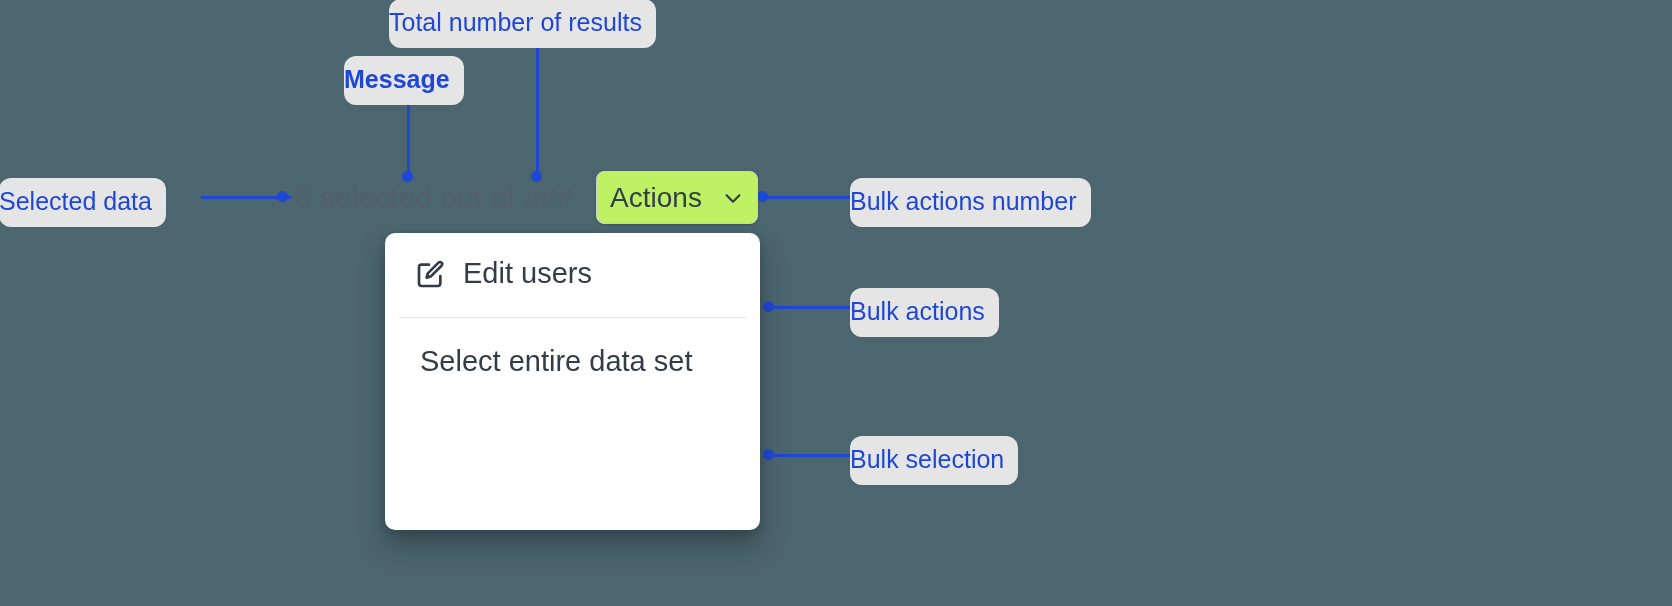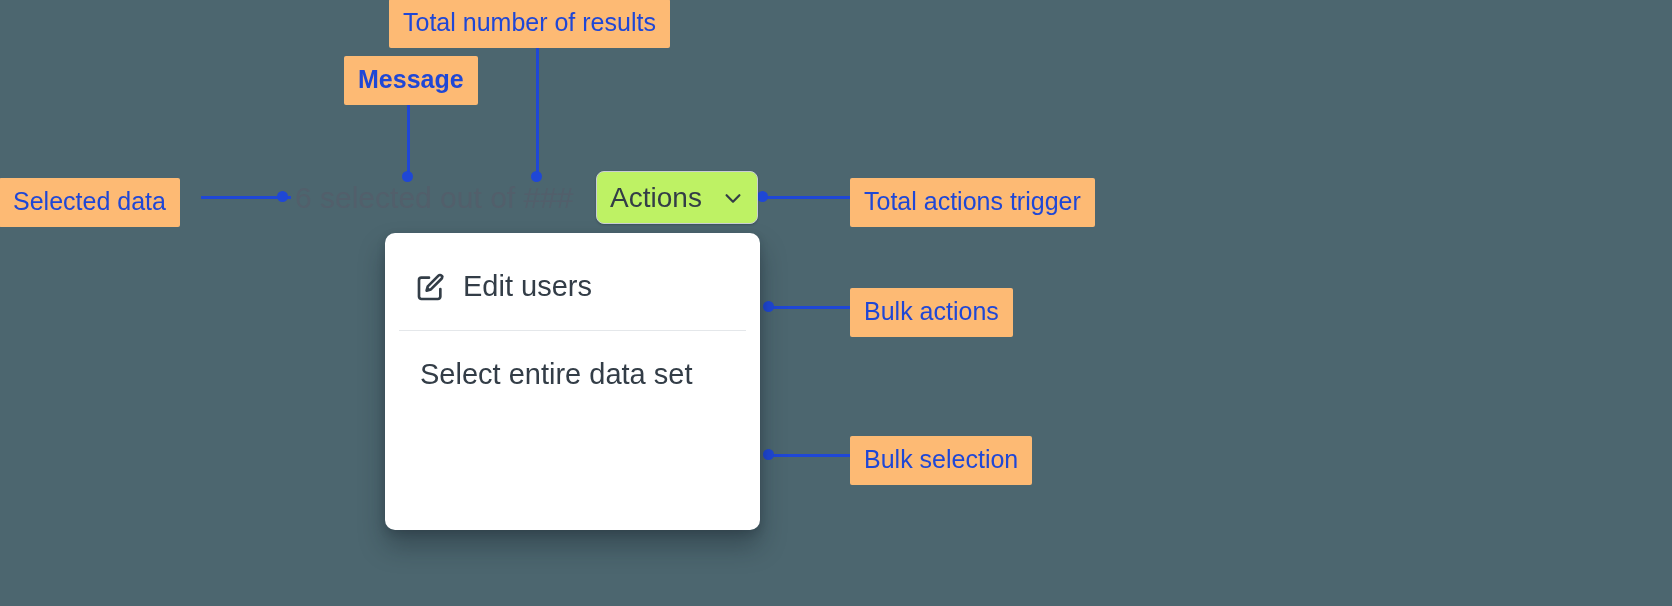--- a/index.html
+++ b/index.html
@@ -11,27 +11,27 @@
     height: 606px;
     background: #4c666f;
     font-family: "Liberation Sans", sans-serif;
     overflow: hidden;
     position: relative;
   }
 
   
   .chip {
     position: absolute;
-    background: #fdba74;
+    background: #e5e5e5;
     color: #1f47d6;
     font-size: 25px;
     line-height: 1;
     font-weight: 400;
-    padding: 11px 14px 13px 14px;
-    border-radius: 2px;
+    padding: 11px 14px 13px 0;
+    border-radius: 12px;
     white-space: nowrap;
     box-sizing: border-box;
   }
 
   
   .conn {
     position: absolute;
     background: #1f47d6;
   }
   .conn-h { height: 3px; }
@@ -87,21 +87,21 @@
   .menu {
     position: absolute;
     left: 385px;
     top: 233px;
     width: 375px;
     height: 297px;
     background: #ffffff;
     border-radius: 10px;
     box-shadow: 0 16px 26px rgba(16,24,32,.34), 0 3px 8px rgba(16,24,32,.18);
     box-sizing: border-box;
-    padding-top: 20px;
+    padding-top: 7px;
   }
   .menu-item {
     display: flex;
     align-items: center;
     height: 67px;
     padding-left: 30px;
     box-sizing: border-box;
     cursor: pointer;
   }
   .menu-item .mi-icon {
@@ -146,21 +146,21 @@
 
 <div class="conn conn-h" style="left:768px; top:454px; width:86px;"></div>
 <div class="dot" style="left:763px; top:449px;"></div>
 
 <div class="chip" style="left:389px; top:-1px;">Total number of results</div>
 
 <div class="chip" style="left:344px; top:56px;font-weight:bold;">Message</div>
 
 <div class="chip" style="left:-1px; top:178px;">Selected data</div>
 
-<div class="chip" style="left:850px; top:178px;">Total actions trigger</div>
+<div class="chip" style="left:850px; top:178px;">Bulk actions number</div>
 
 <div class="chip" style="left:850px; top:288px;">Bulk actions</div>
 
 <div class="chip" style="left:850px; top:436px;">Bulk selection</div>
 
 <div class="selected-count">6 selected out of ###</div>
 
 <div class="actions-btn">
   <span class="label">Actions</span>
   <span>

